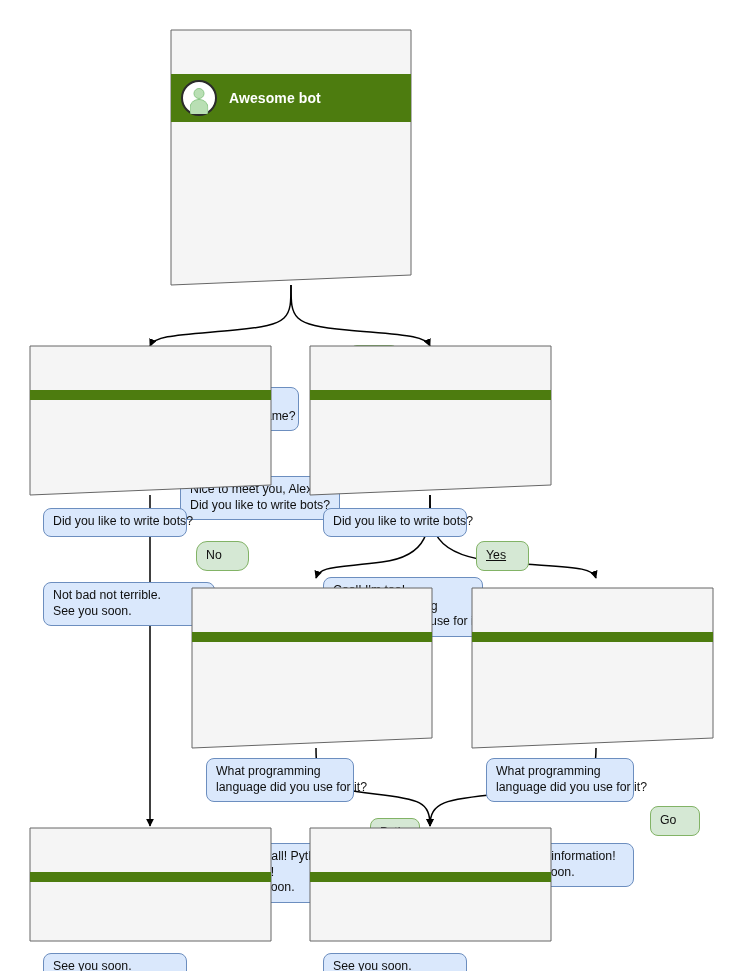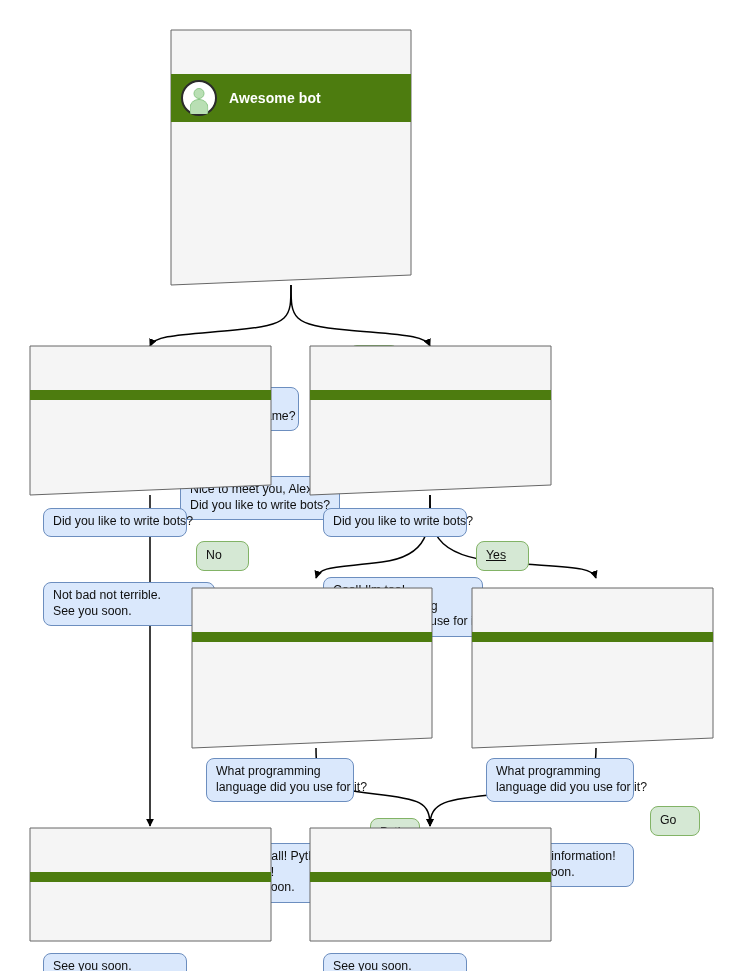--- a/index.html
+++ b/index.html
@@ -127,21 +127,21 @@
 
   <div class="node" style="left:30px;top:346px;width:241px;height:149px;">
     <div class="node-shape">
       <svg viewBox="0 0 241 149" preserveAspectRatio="none">
         <path d="M0,0 L241,0 L241,139 L0,149 Z" fill="#f5f5f5" stroke="#666666" stroke-width="1"></path>
       </svg>
     </div>
     <div class="node-header thin"></div>
     <div class="node-body">
       <div class="bubble bot" style="left:13px;top:13px;width:144px;">Did you like to write bots?</div>
-      <div class="bubble user" style="left:166px;top:46px;width:53px;height:30px;">No</div>
+      <div class="bubble user" style="left:166px;top:46px;width:53px;height:30px;border-radius:11px;">No</div>
       <div class="bubble bot" style="left:13px;top:87px;width:172px;">Not bad not terrible.
 See you soon.</div>
     </div>
   </div>
 
   <div class="node" style="left:310px;top:346px;width:241px;height:149px;">
     <div class="node-shape">
       <svg viewBox="0 0 241 149" preserveAspectRatio="none">
         <path d="M0,0 L241,0 L241,139 L0,149 Z" fill="#f5f5f5" stroke="#666666" stroke-width="1"></path>
       </svg>

